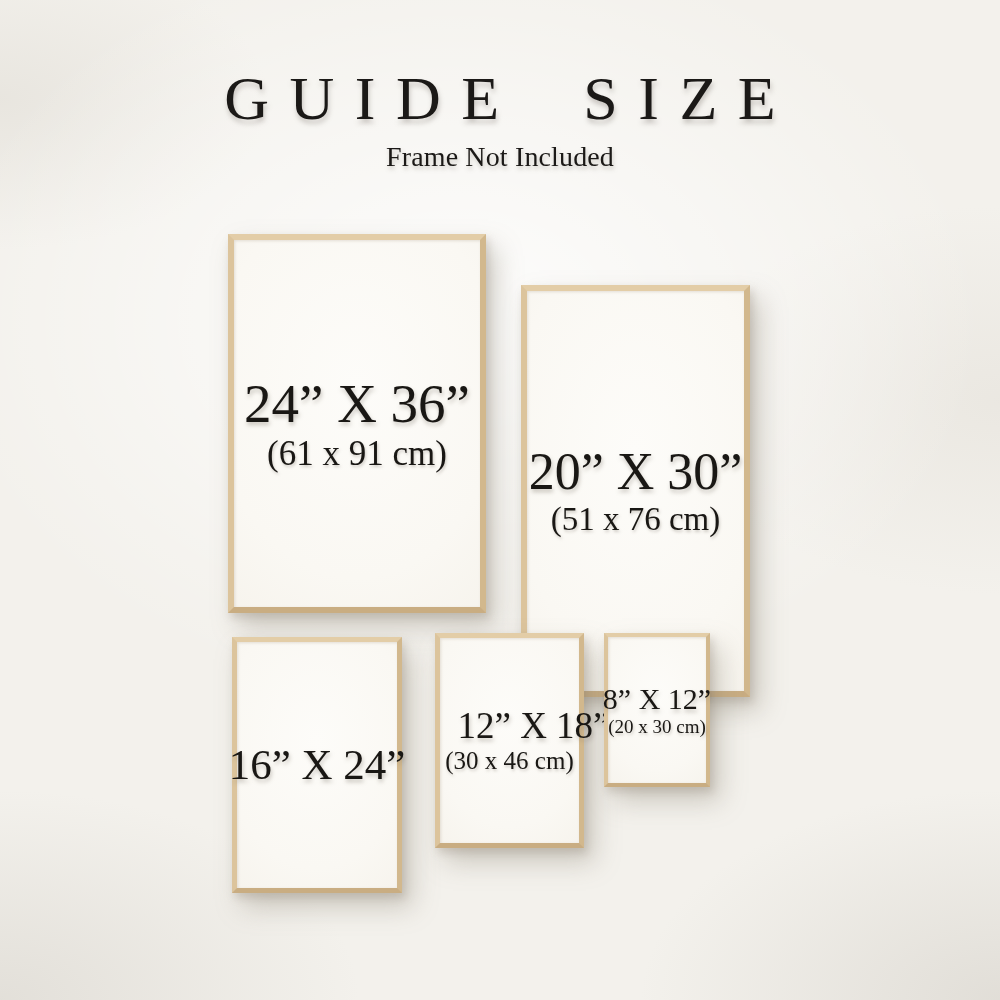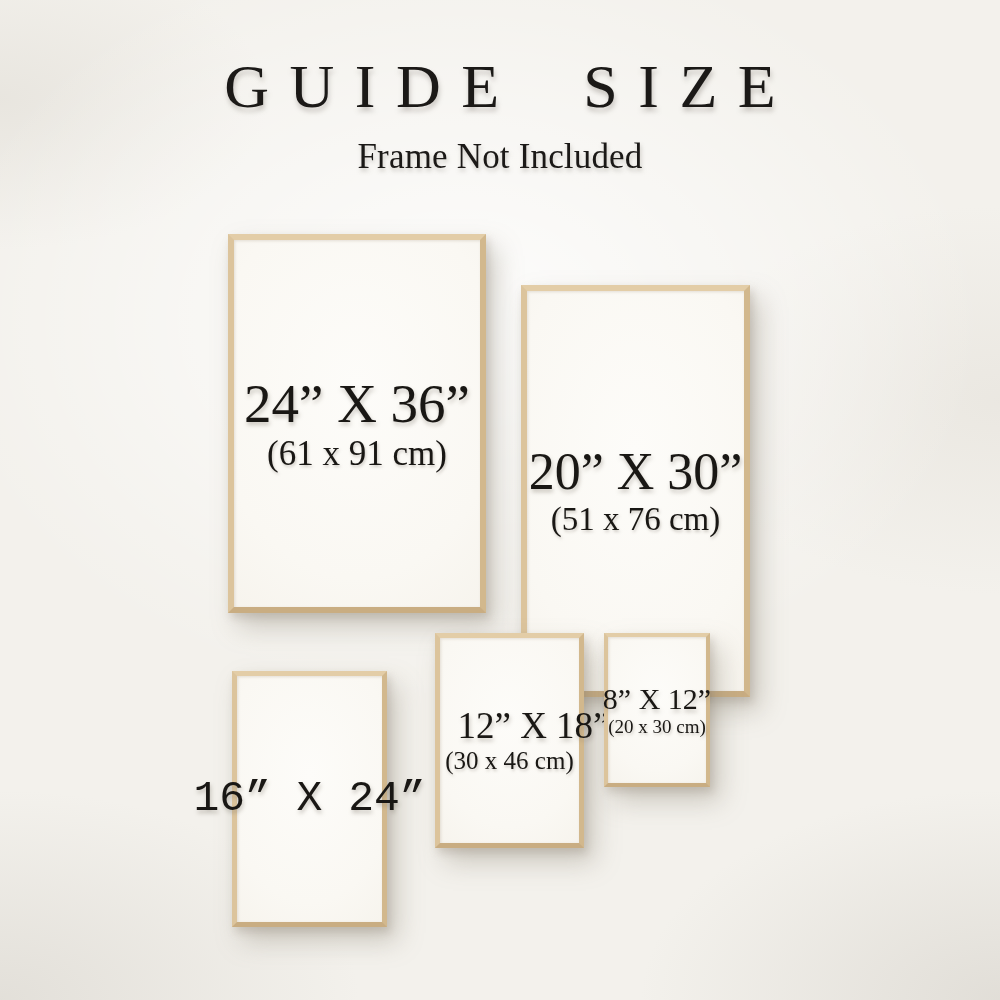--- a/index.html
+++ b/index.html
@@ -9,31 +9,31 @@
     background:
       radial-gradient(75% 55% at 46% 32%, rgba(255,255,255,0.85) 0%, rgba(255,255,255,0) 70%),
       radial-gradient(60% 35% at 0% 100%, rgba(196,191,182,0.35) 0%, rgba(196,191,182,0) 60%),
       radial-gradient(60% 35% at 100% 100%, rgba(196,191,182,0.38) 0%, rgba(196,191,182,0) 60%),
       radial-gradient(50% 30% at 100% 40%, rgba(210,204,194,0.25) 0%, rgba(210,204,194,0) 65%),
       radial-gradient(45% 25% at 0% 10%, rgba(205,200,190,0.28) 0%, rgba(205,200,190,0) 60%),
       #f3f1ec;
   }
   .canvas{position:absolute;inset:0;}
   .header{
-    position:absolute;left:0;top:52px;width:100%;
+    position:absolute;left:0;top:64px;width:100%;
     text-align:center;color:#1b1917;
   }
   .title{
     font-size:62px;line-height:1.1;letter-spacing:0.33em;word-spacing:0.45em;
     text-indent:0.33em; 
     text-shadow:1px 4px 5px rgba(120,114,104,0.38);
     white-space:nowrap;
   }
   .subtitle{
-    font-size:35px;line-height:1.2;margin-top:16px;letter-spacing:0.005em;
+    font-size:28px;line-height:1.2;margin-top:8px;letter-spacing:0.005em;
     text-shadow:1px 3px 4px rgba(120,114,104,0.35);
   }
   .frame{
     position:absolute;box-sizing:border-box;
     background:
       radial-gradient(90% 80% at 50% 40%, #fdfcf9 0%, #faf8f3 65%, #f6f3ec 100%);
     border-style:solid;
     border-color:#e3cda7 #d2b88d #c9ad82 #dcc49c;
     box-shadow:
       10px 14px 24px rgba(143,133,117,0.38),
@@ -41,21 +41,21 @@
       inset 1px 1px 3px rgba(120,100,70,0.18);
     display:flex;flex-direction:column;align-items:center;justify-content:center;
     color:#191714;text-align:center;
   }
   .frame .in{ text-shadow:1px 3px 4px rgba(125,118,106,0.40); line-height:1.12; white-space:nowrap;}
   .frame .cm{ text-shadow:1px 2px 3px rgba(125,118,106,0.35); line-height:1.15; white-space:nowrap;}
   .f1{left:228px;top:234px;width:258px;height:379px;border-width:6px;}
   .f1 .in{font-size:55px;}  .f1 .cm{font-size:35px;}
   .f2{left:521px;top:285px;width:229px;height:412px;border-width:6px;}
   .f2 .in{font-size:52px;}  .f2 .cm{font-size:33px;}
-  .f3{left:232px;top:671px;width:155px;height:256px;border-width:5px;font-family:Liberation Mono, monospace;}
+  .f3{left:232px;top:637px;width:170px;height:256px;border-width:5px;}
   .f3 .in{font-size:43px;}  .f3 .cm{font-size:28px;}
   .f4{left:435px;top:633px;width:149px;height:215px;border-width:5px;}
   .f4 .in{font-size:37px;margin-left:48px;}  .f4 .cm{font-size:25px;font-family:Liberation Serif, serif;}
   .f5{left:604px;top:633px;width:106px;height:154px;border-width:4px;}
   .f5 .in{font-size:30px;}  .f5 .cm{font-size:19px;}
 </style>
 </head>
 <body>
 
 <div class="canvas">

